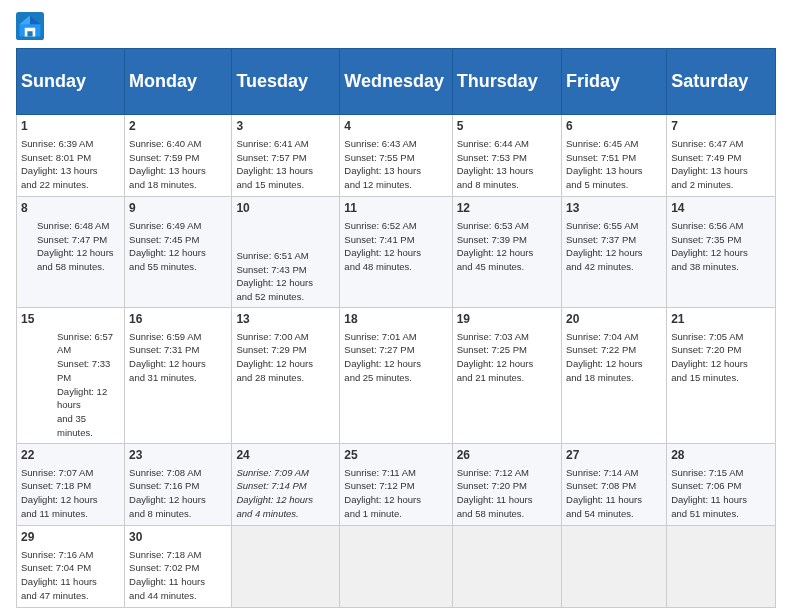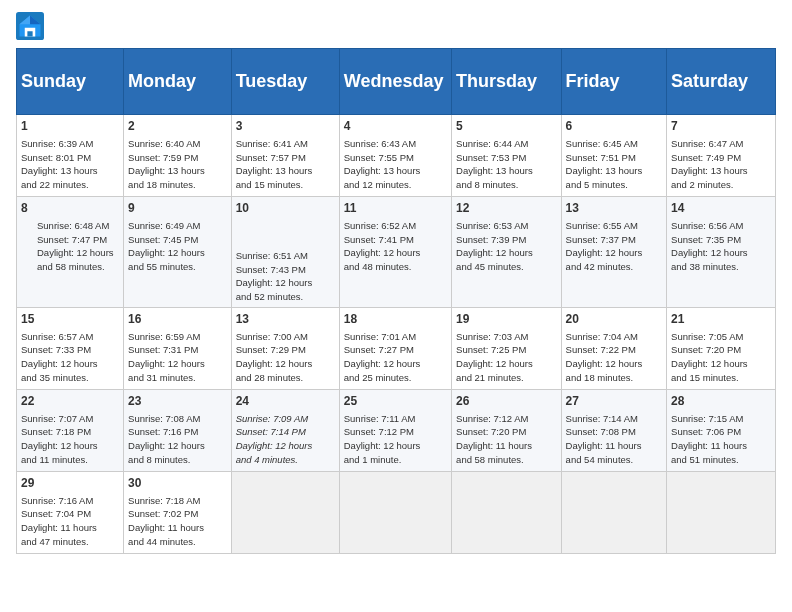--- a/index.html
+++ b/index.html
@@ -229,21 +229,21 @@
             <span class="day-num">14</span>
             <div class="day-info" style="white-space: pre-line;">Sunrise: 6:56 AM
 Sunset: 7:35 PM
 Daylight: 12 hours
 and 38 minutes.</div>
           </td>
         </tr>
         <tr>
           <td>
             <span class="day-num">15</span>
-            <div class="day-info" style="white-space: pre-line;">Sunrise: 6:57 AM
+            <div class="day-info" style="white-space: pre-line; margin-left: 36px;">Sunrise: 6:57 AM
 Sunset: 7:33 PM
 Daylight: 12 hours
 and 35 minutes.</div>
           </td>
           <td>
             <span class="day-num">16</span>
             <div class="day-info" style="white-space: pre-line;">Sunrise: 6:59 AM
 Sunset: 7:31 PM
 Daylight: 12 hours
 and 31 minutes.</div>

